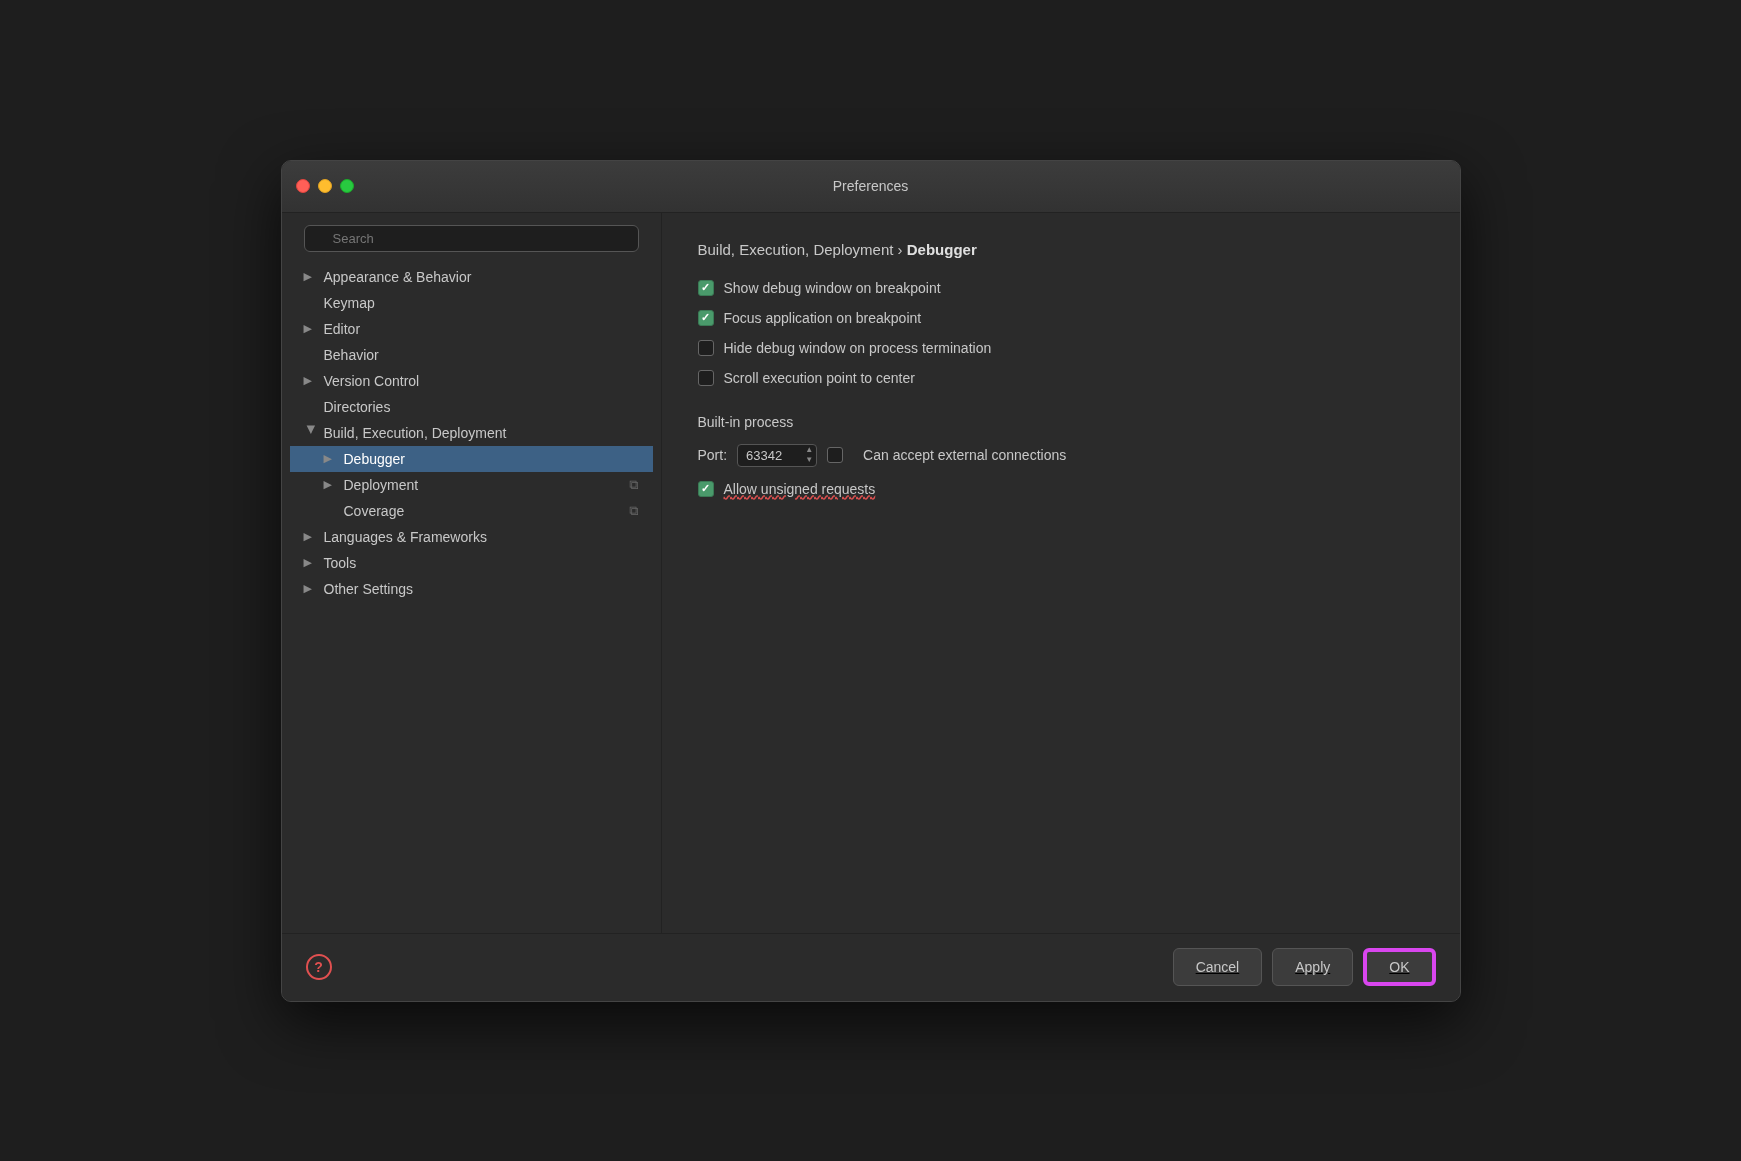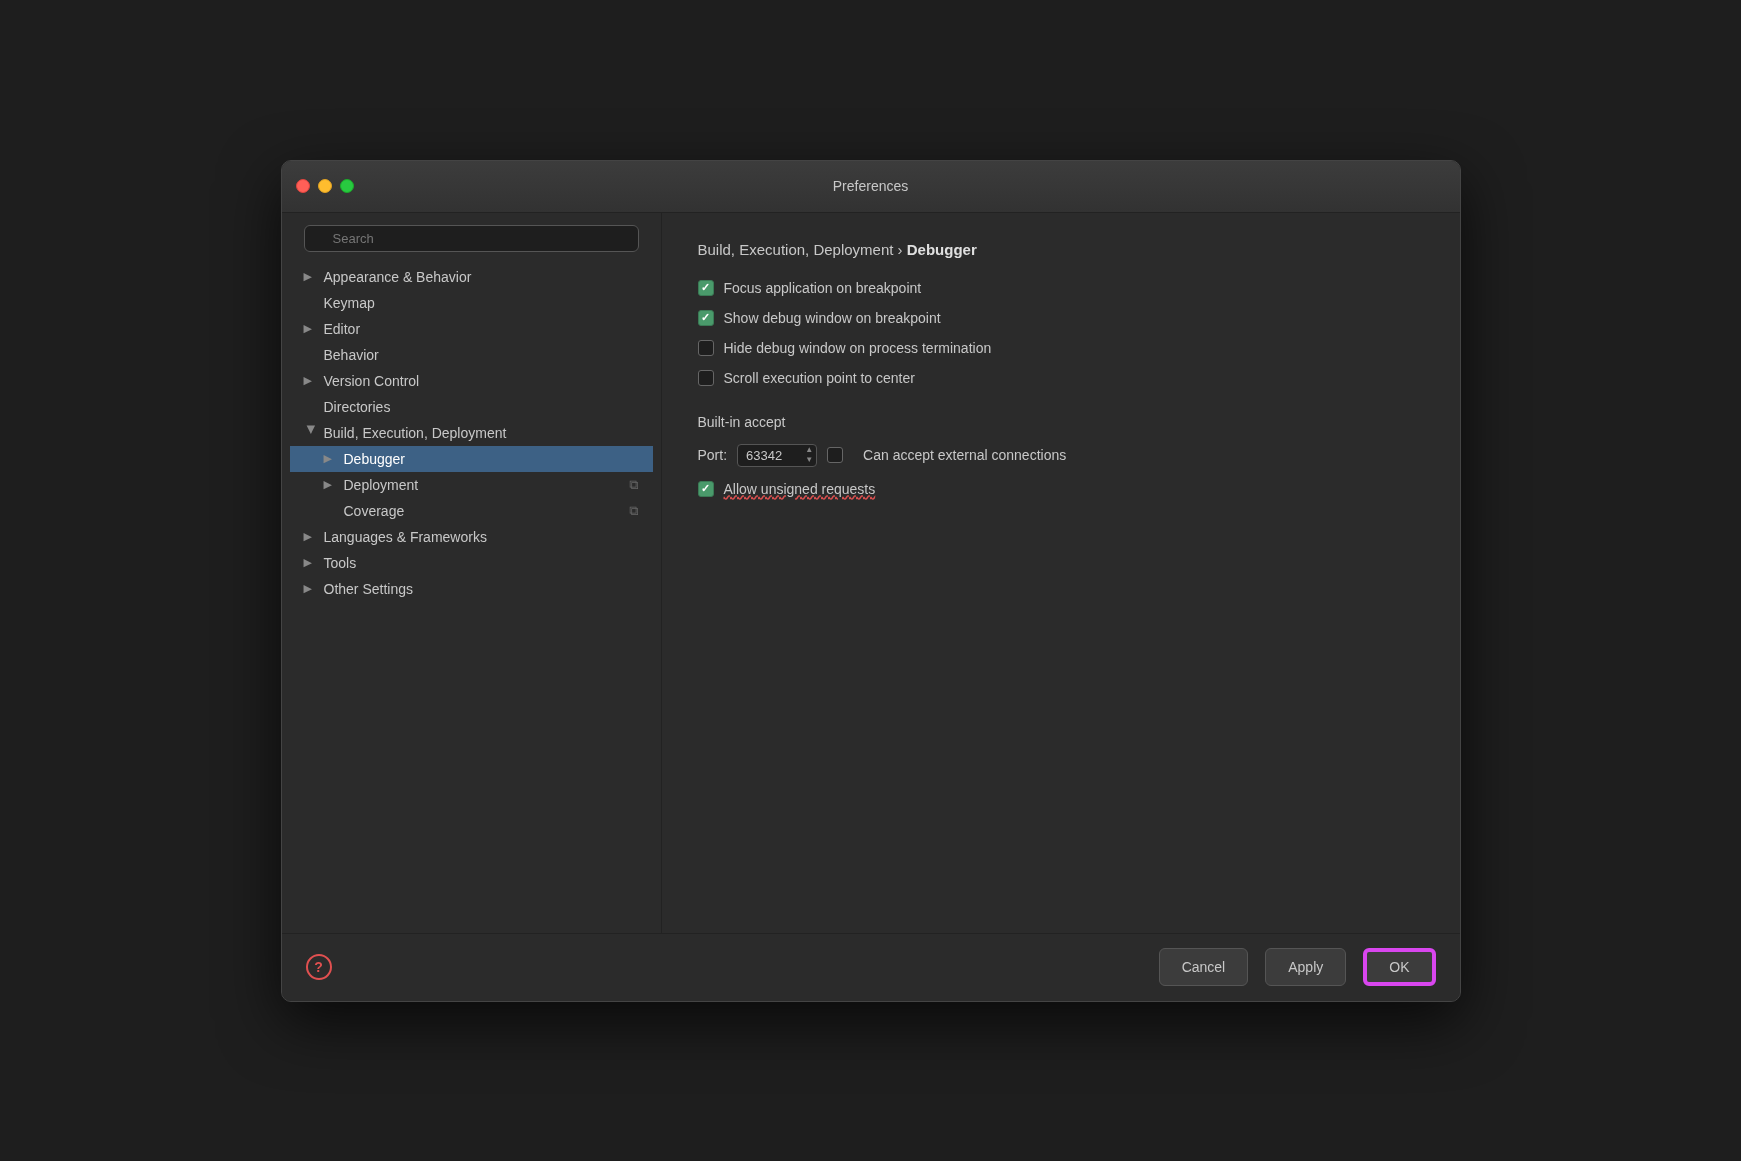--- a/index.html
+++ b/index.html
@@ -236,21 +236,22 @@
       color: #e05050;
       display: flex;
       align-items: center;
       justify-content: center;
       font-size: 14px;
       font-weight: 700;
       cursor: pointer;
     }
     .footer-buttons {
       display: flex;
-      gap: 17px;
+      gap: 10px;
+      text-decoration: underline;
     }
     .btn {
       padding: 7px 22px;
       border-radius: 6px;
       font-size: 14px;
       cursor: pointer;
       border: none;
       outline: none;
     }
     .btn-cancel {
@@ -364,36 +365,36 @@
     </div>
 
     <div class="main-panel">
 
       <div class="breadcrumb">
         <span>Build, Execution, Deployment › </span><span class="bold">Debugger</span>
       </div>
 
       <div class="checkbox-row">
         <div class="checkbox checked"></div>
-        <span class="checkbox-label">Focus application on breakpoint</span>
+        <span class="checkbox-label">Show debug window on breakpoint</span>
       </div>
       <div class="checkbox-row">
         <div class="checkbox checked"></div>
-        <span class="checkbox-label">Show debug window on breakpoint</span>
+        <span class="checkbox-label">Focus application on breakpoint</span>
       </div>
       <div class="checkbox-row">
         <div class="checkbox"></div>
         <span class="checkbox-label">Hide debug window on process termination</span>
       </div>
       <div class="checkbox-row">
         <div class="checkbox"></div>
         <span class="checkbox-label">Scroll execution point to center</span>
       </div>
 
-      <div class="section-title" style="margin-top:14px;">Built-in accept</div>
+      <div class="section-title" style="margin-top:14px;">Built-in process</div>
 
       <div class="port-row">
         <span class="port-label">Port:</span>
         <div class="port-input-wrap">
           <input class="port-input" type="text" value="63342" style="">
           <div class="port-spinners">
             <div class="spinner-btn">▲</div>
             <div class="spinner-btn">▼</div>
           </div>
         </div>

